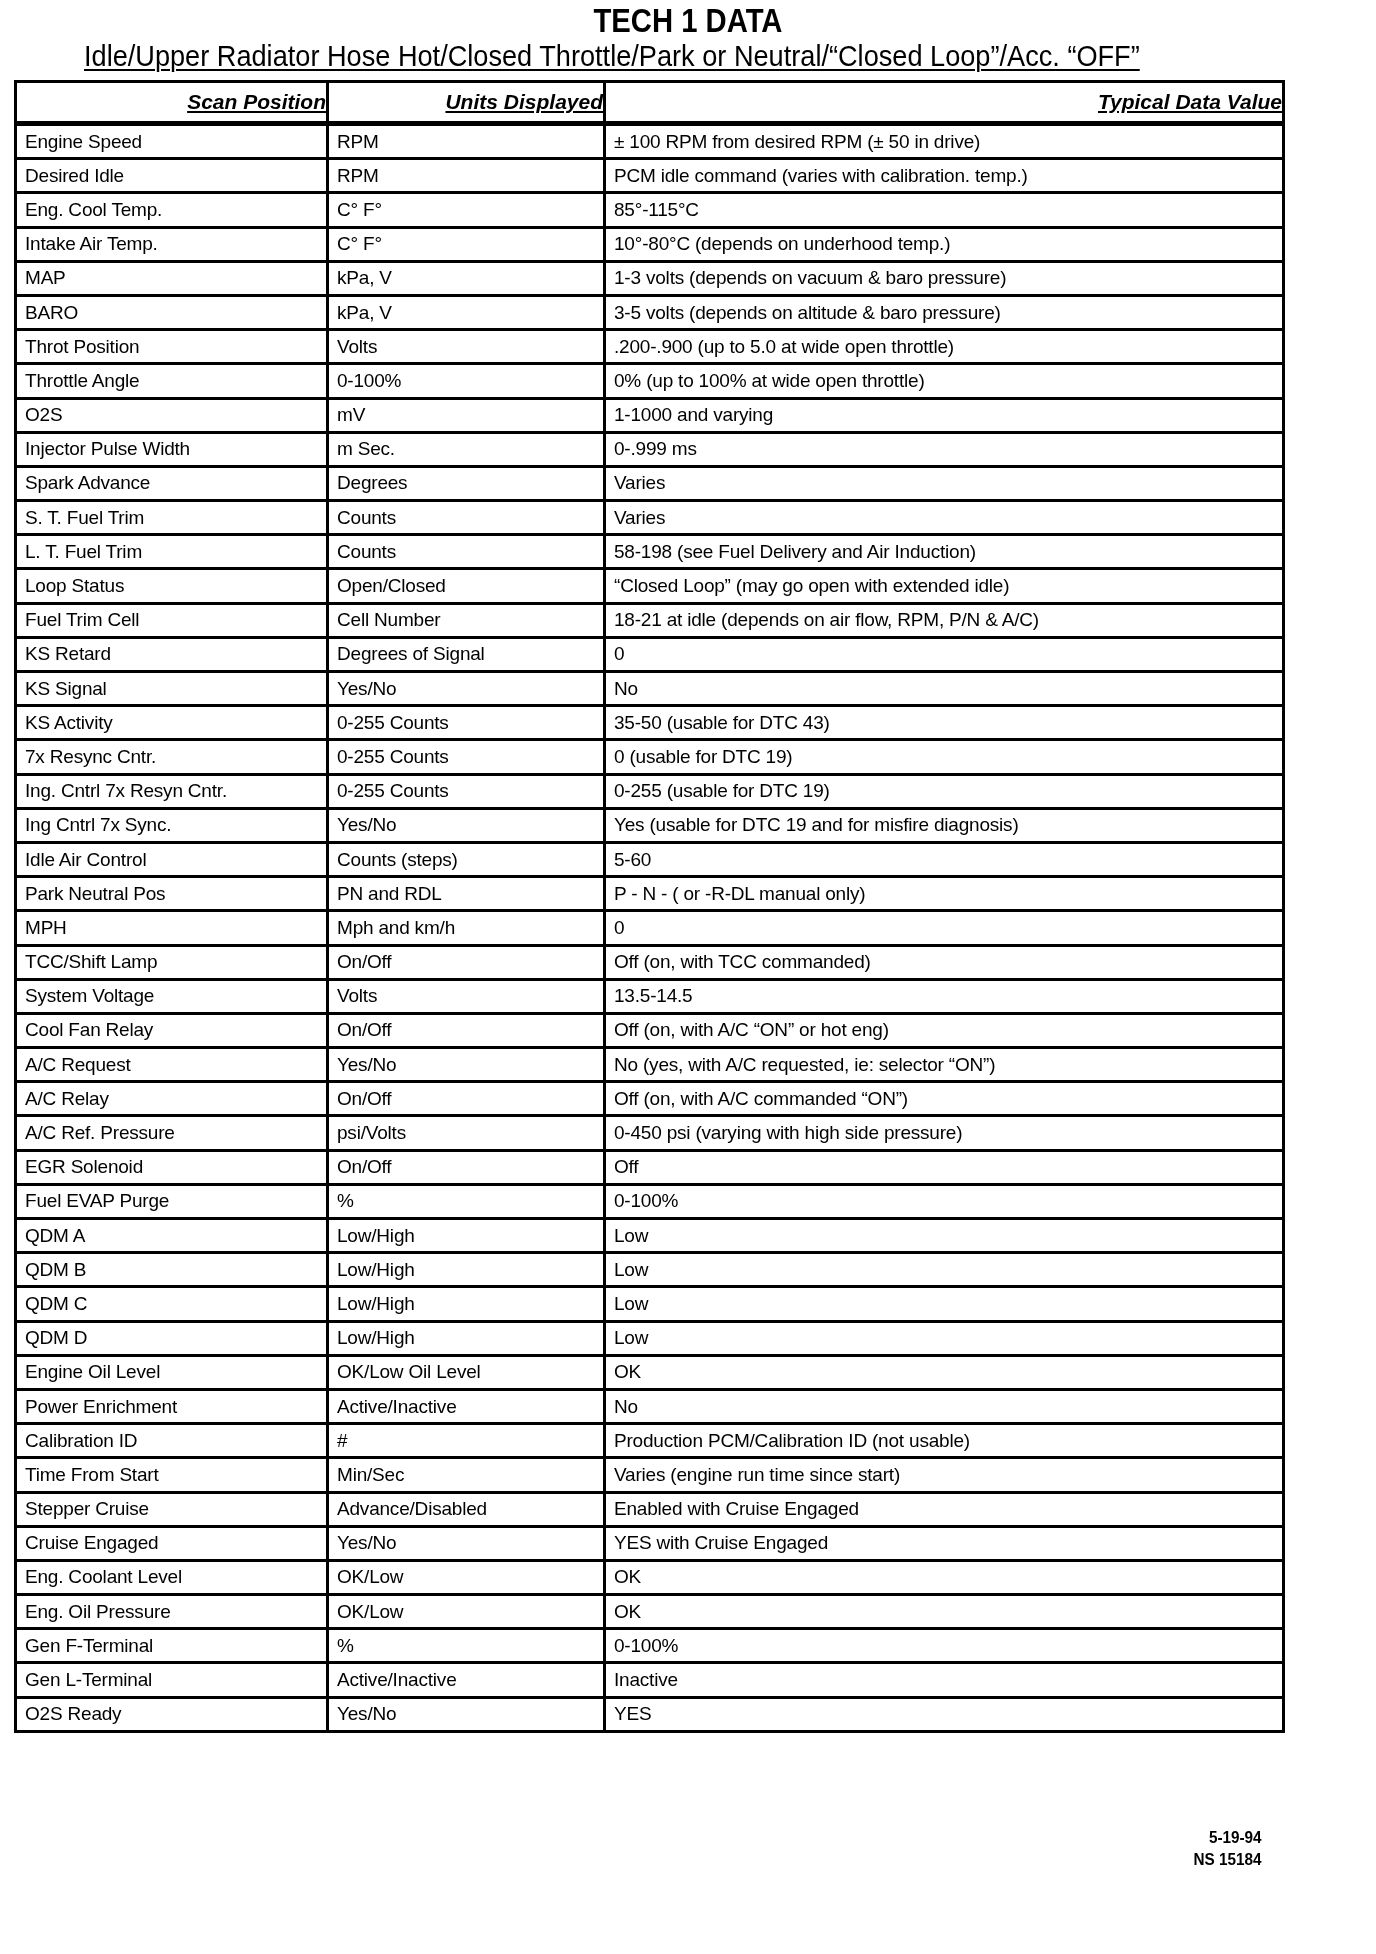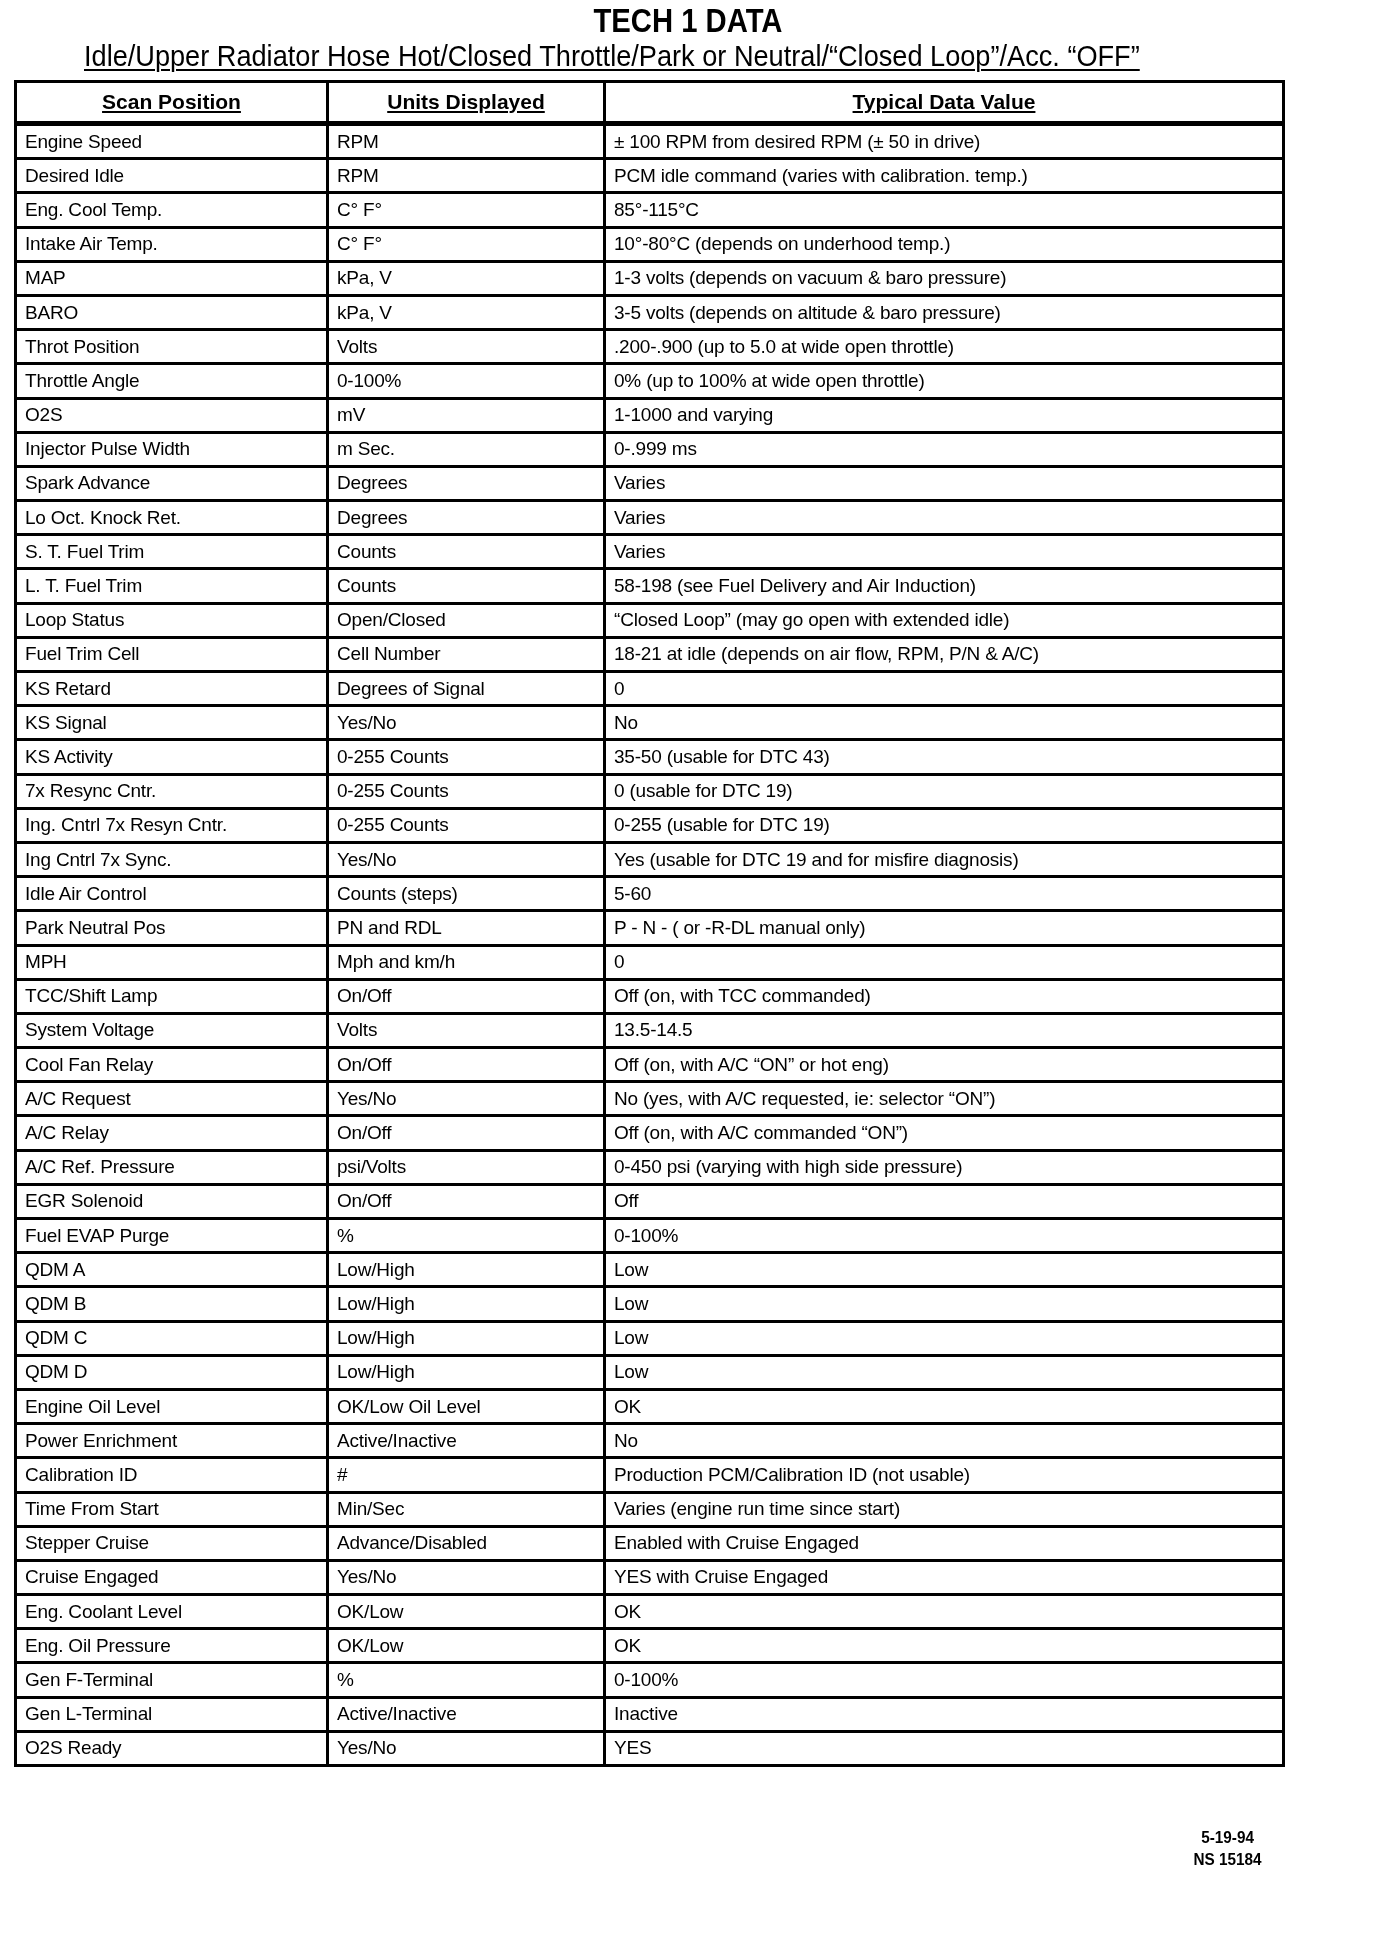--- a/index.html
+++ b/index.html
@@ -52,44 +52,45 @@
       border: 3px solid #000;
     }
     table.data-table col.c1 { width: 312px; }
     table.data-table col.c2 { width: 277px; }
     table.data-table col.c3 { width: 679px; }
     table.data-table th {
       height: 38px;
       font-size: 21px;
       font-weight: bold;
       text-decoration: underline;
-      text-align: center;
+      text-align: right;
       border-left: 3px solid #000;
       border-right: 3px solid #000;
       border-bottom: 5px solid #000;
       padding: 0;
       vertical-align: middle;
+      font-style: italic;
     }
     table.data-table td {
       height: 31.2px;
       font-size: 19px;
       padding: 0 0 0 8px;
       border-left: 3px solid #000;
       border-right: 3px solid #000;
       border-bottom: 3.5px solid #000;
       white-space: nowrap;
       overflow: hidden;
       vertical-align: middle;
       letter-spacing: -0.2px;
     }
     .footer {
       position: absolute;
       right: 114px;
       top: 1827px;
-      text-align: center;
+      text-align: right;
       font-weight: bold;
       font-size: 17px;
       line-height: 22px;
     }
     .footer div { transform: scaleX(0.9); transform-origin: 100% 0; }
   </style>
 </head>
 <body>
 
 <div class="title">TECH 1 DATA</div>
@@ -158,25 +159,20 @@
         <td>Injector Pulse Width</td>
         <td>m Sec.</td>
         <td>0-.999 ms</td>
       </tr>
       <tr>
         <td>Spark Advance</td>
         <td>Degrees</td>
         <td>Varies</td>
       </tr>
       <tr>
-        <td>Lo Oct. Knock Ret.</td>
-        <td>Degrees</td>
-        <td>Varies</td>
-      </tr>
-      <tr>
         <td>S. T. Fuel Trim</td>
         <td>Counts</td>
         <td>Varies</td>
       </tr>
       <tr>
         <td>L. T. Fuel Trim</td>
         <td>Counts</td>
         <td>58-198 (see Fuel Delivery and Air Induction)</td>
       </tr>
       <tr>

